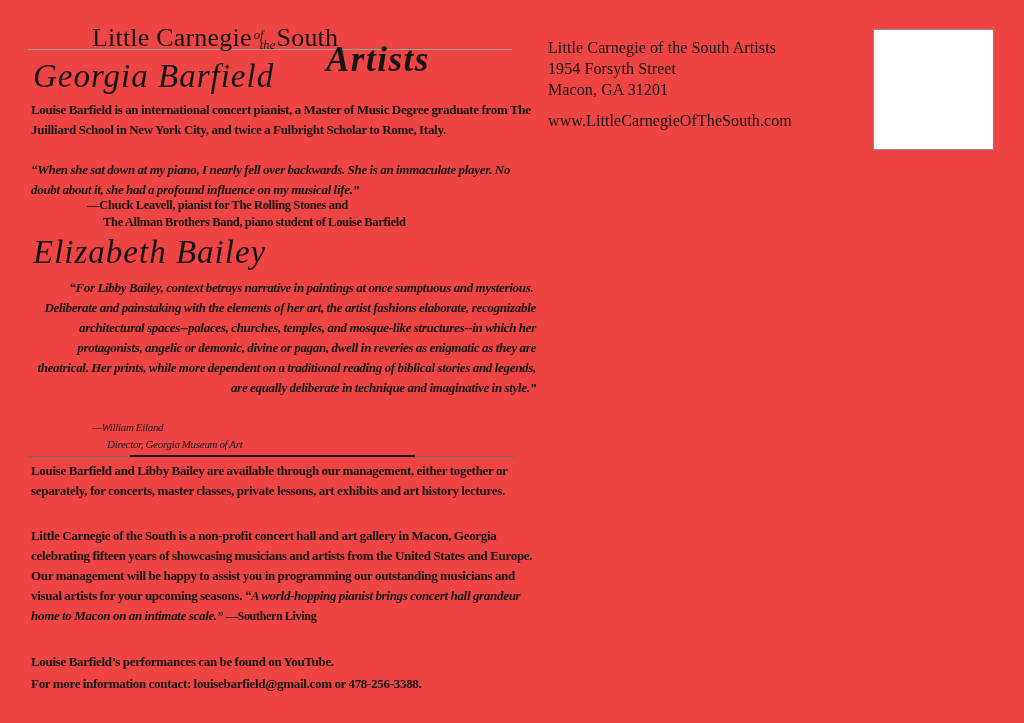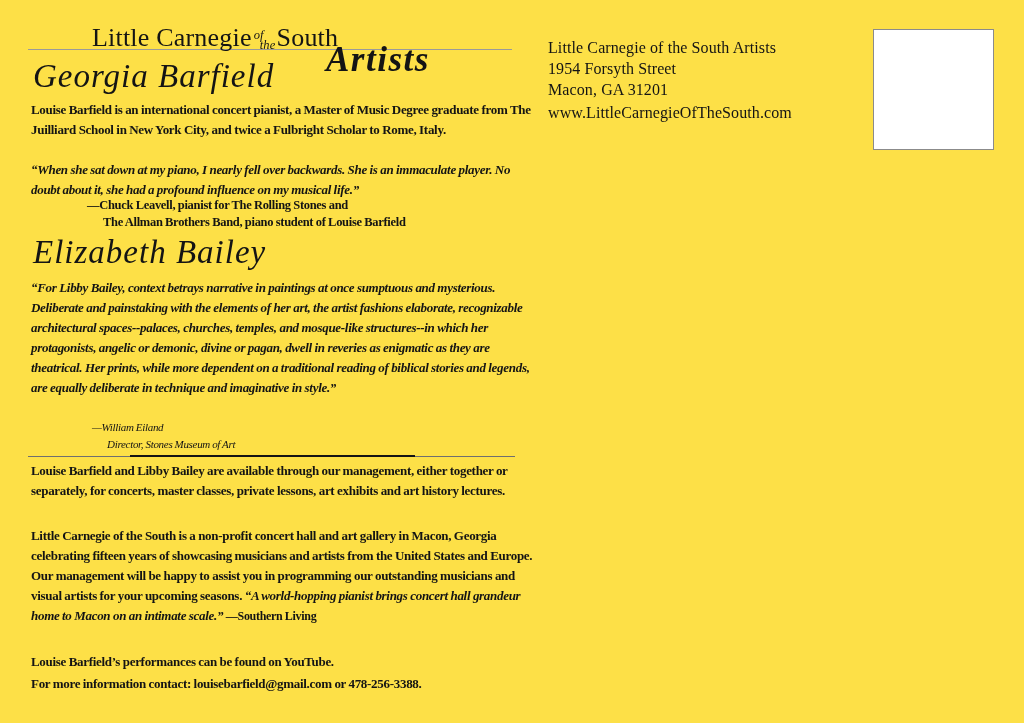--- a/index.html
+++ b/index.html
@@ -1,20 +1,20 @@
 <!DOCTYPE html>
 <html><head>
 <meta charset="utf-8">
 <style>
   * { margin:0; padding:0; box-sizing:border-box; }
   html,body { background:#e8e8e8; }
   .page {
     position:relative;
     width:1024px; height:723px;
-    background:#fde047;
+    background:#ef4444;
     font-family:"Liberation Serif", serif;
     color:#141414;
     overflow:hidden;
   }
   
   .header-rule {
     position:absolute; left:28px; top:49px; width:484px; height:0;
     border-top:1.5px solid #9a9a9a; z-index:0;
   }
   .brand {
@@ -46,21 +46,21 @@
   .body-block {
     position:absolute; left:31px; width:505px;
     font-size:13px; font-weight:bold; line-height:20px;
     letter-spacing:-0.3px; word-spacing:-0.3px;
   }
   .louise-bio       { top:100px; }
   .louise-quote     { top:160px; font-style:italic; }
   .louise-attr      { top:197px; font-size:12.5px; line-height:16.5px; }
   .louise-attr .a1  { padding-left:56px; }
   .louise-attr .a2  { padding-left:72px; }
-  .elizabeth-quote  { top:278px; font-style:italic; }
+  .elizabeth-quote  { top:278px; font-style:italic;text-align:right; }
   .elizabeth-attr   { top:419px; font-weight:normal; font-style:italic;
                       font-size:11px; line-height:17px; }
   .elizabeth-attr .a1 { padding-left:61px; }
   .elizabeth-attr .a2 { padding-left:76px; }
   .availability     { top:461px; }
   .about            { top:526px; }
   .about .q         { font-style:italic; }
   .about .sl        { font-style:normal; font-size:12px; }
   .contact          { top:651px; line-height:21.5px; }
   
@@ -73,21 +73,21 @@
   }
   .divider .thick {
     position:absolute; left:102px; top:0; width:285px; height:0;
     border-top:2.5px solid #141414;
   }
   
   .mailing {
     position:absolute; left:548px; top:37px;
     font-size:16px; line-height:21px; letter-spacing:0.1px;
   }
-  .mailing .website { margin-top:2px; }
+  .mailing .website { margin-top:10px; }
   .stamp-box {
     position:absolute; left:873px; top:29px; width:121px; height:121px;
     border:1px solid #8b8b8b; background:#ffffff;
   }
 </style>
 </head>
 <body>
 
 <div class="page">
 
@@ -102,21 +102,21 @@
   <div class="body-block louise-attr">
     <div class="a1">—Chuck Leavell, pianist for The Rolling Stones and</div>
     <div class="a2">The Allman Brothers Band, piano student of Louise Barfield</div>
   </div>
   <div class="body-block louise-quote">“When she sat down at my piano, I nearly fell over backwards. She is an immaculate player. No doubt about it, she had a profound influence on my musical life.”</div>
 
   <div class="script-name name-elizabeth">Elizabeth Bailey</div>
   <div class="body-block elizabeth-quote">“For Libby Bailey, context betrays narrative in paintings at once sumptuous and mysterious.&nbsp; Deliberate and painstaking with the elements of her art, the artist fashions elaborate, recognizable architectural spaces--palaces, churches, temples, and mosque-like structures--in which her protagonists, angelic or demonic, divine or pagan, dwell in reveries as enigmatic as they are theatrical. Her prints, while more dependent on a traditional reading of biblical stories and legends, are equally deliberate in technique and imaginative in style.”</div>
   <div class="body-block elizabeth-attr">
     <div class="a1">—William Eiland</div>
-    <div class="a2">Director, Stones Museum of Art</div>
+    <div class="a2">Director, Georgia Museum of Art</div>
   </div>
 
   <div class="divider">
     <div class="thin"></div>
     <div class="thick"></div>
   </div>
 
   <div class="body-block availability">Louise Barfield and Libby Bailey are available through our management, either together or separately, for concerts, master classes, private lessons, art exhibits and art history lectures.</div>
   <div class="body-block about">
     <span>Little Carnegie of the South is a non-profit concert hall and art gallery in Macon, Georgia celebrating fifteen years of showcasing musicians and artists from the United States and Europe. Our management will be happy to assist you in programming our outstanding musicians and visual artists for your upcoming seasons. </span><span class="q">“A world-hopping pianist brings concert hall grandeur&nbsp; home to Macon on an intimate scale.” </span><span class="sl">—Southern Living</span>

